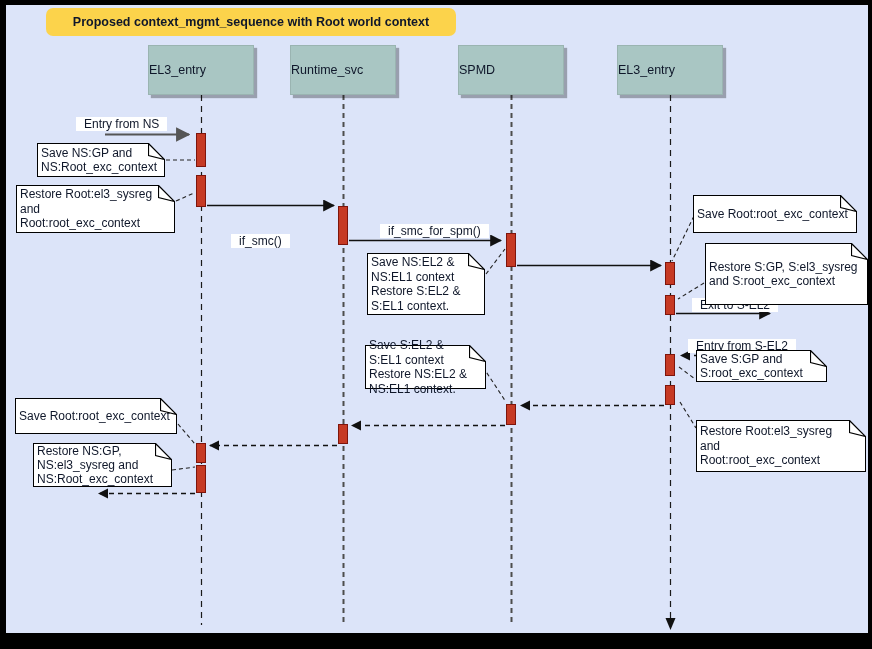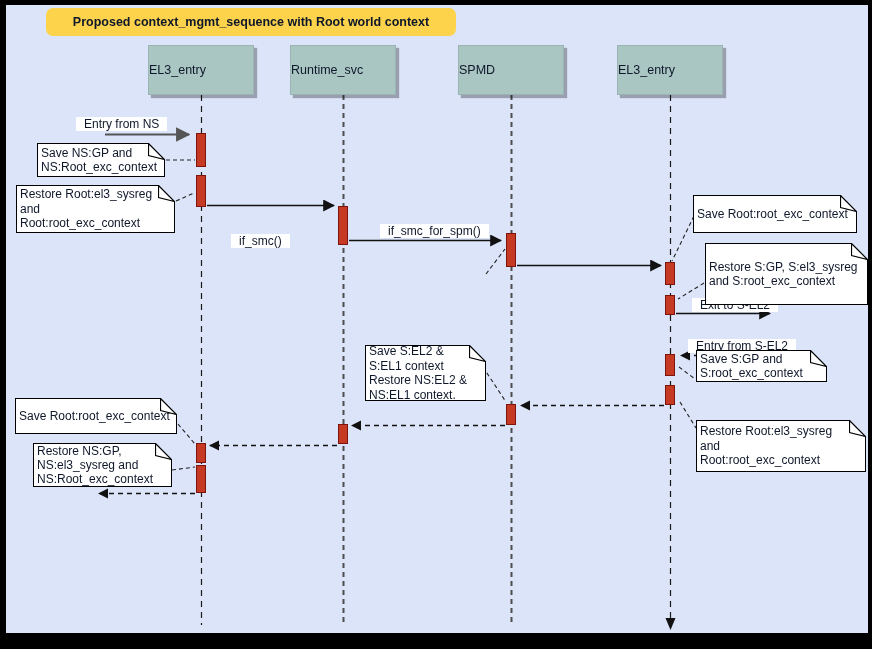--- a/index.html
+++ b/index.html
@@ -138,21 +138,31 @@
   </div>
   <div class="note" style="left:16px; top:185px; width:159px; height:48px;">
     <span class="note-text">Restore Root:el3_sysreg
 and
 Root:root_exc_context</span>
     <svg class="fold" width="17" height="17">
         <path d="M0,0 L17,0 L17,17 Z" fill="#dce4f9"></path>
         <path d="M0.5,0.5 L16.5,16.5 L0.5,12.5 Z" fill="#fff" stroke="#000" stroke-width="1.2"></path>
       </svg>
   </div>
-  <div class="note" style="left:365px; top:345px; width:121px; height:56px;">
+  <div class="note" style="left:367px; top:253px; width:118px; height:62px;">
+    <span class="note-text">Save NS:EL2 &amp;
+NS:EL1 context
+Restore S:EL2 &amp;
+S:EL1 context.</span>
+    <svg class="fold" width="17" height="17">
+        <path d="M0,0 L17,0 L17,17 Z" fill="#dce4f9"></path>
+        <path d="M0.5,0.5 L16.5,16.5 L0.5,12.5 Z" fill="#fff" stroke="#000" stroke-width="1.2"></path>
+      </svg>
+  </div>
+  <div class="note" style="left:365px; top:345px; width:121px; height:44px;">
     <span class="note-text">Save S:EL2 &amp;
 S:EL1 context
 Restore NS:EL2 &amp;
 NS:EL1 context.</span>
     <svg class="fold" width="17" height="17">
         <path d="M0,0 L17,0 L17,17 Z" fill="#dce4f9"></path>
         <path d="M0.5,0.5 L16.5,16.5 L0.5,12.5 Z" fill="#fff" stroke="#000" stroke-width="1.2"></path>
       </svg>
   </div>
   <div class="note" style="left:693px; top:195px; width:164px; height:38px;">

